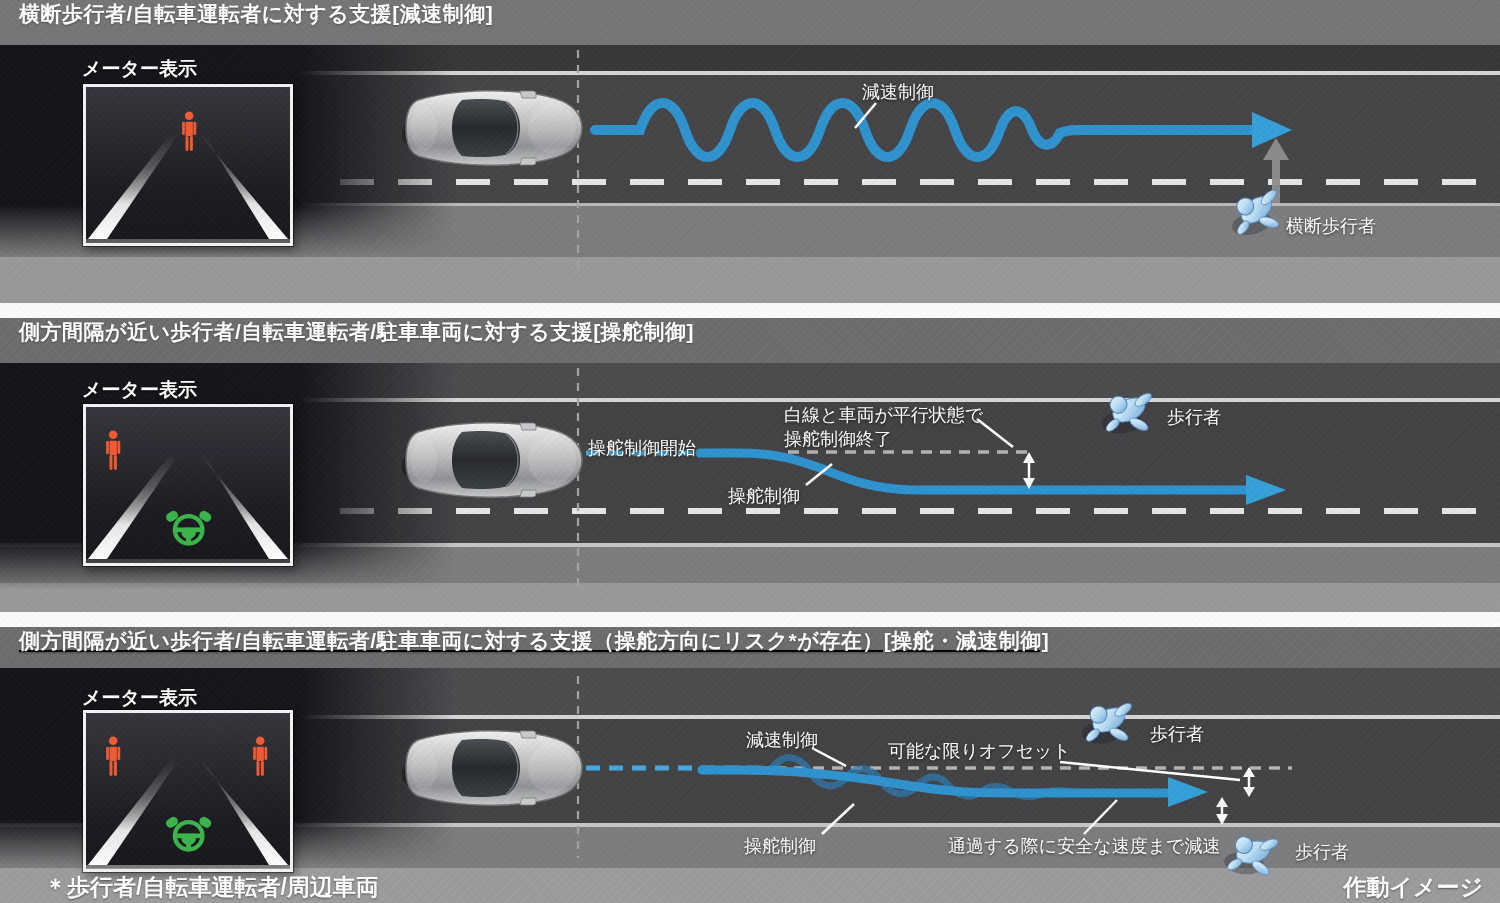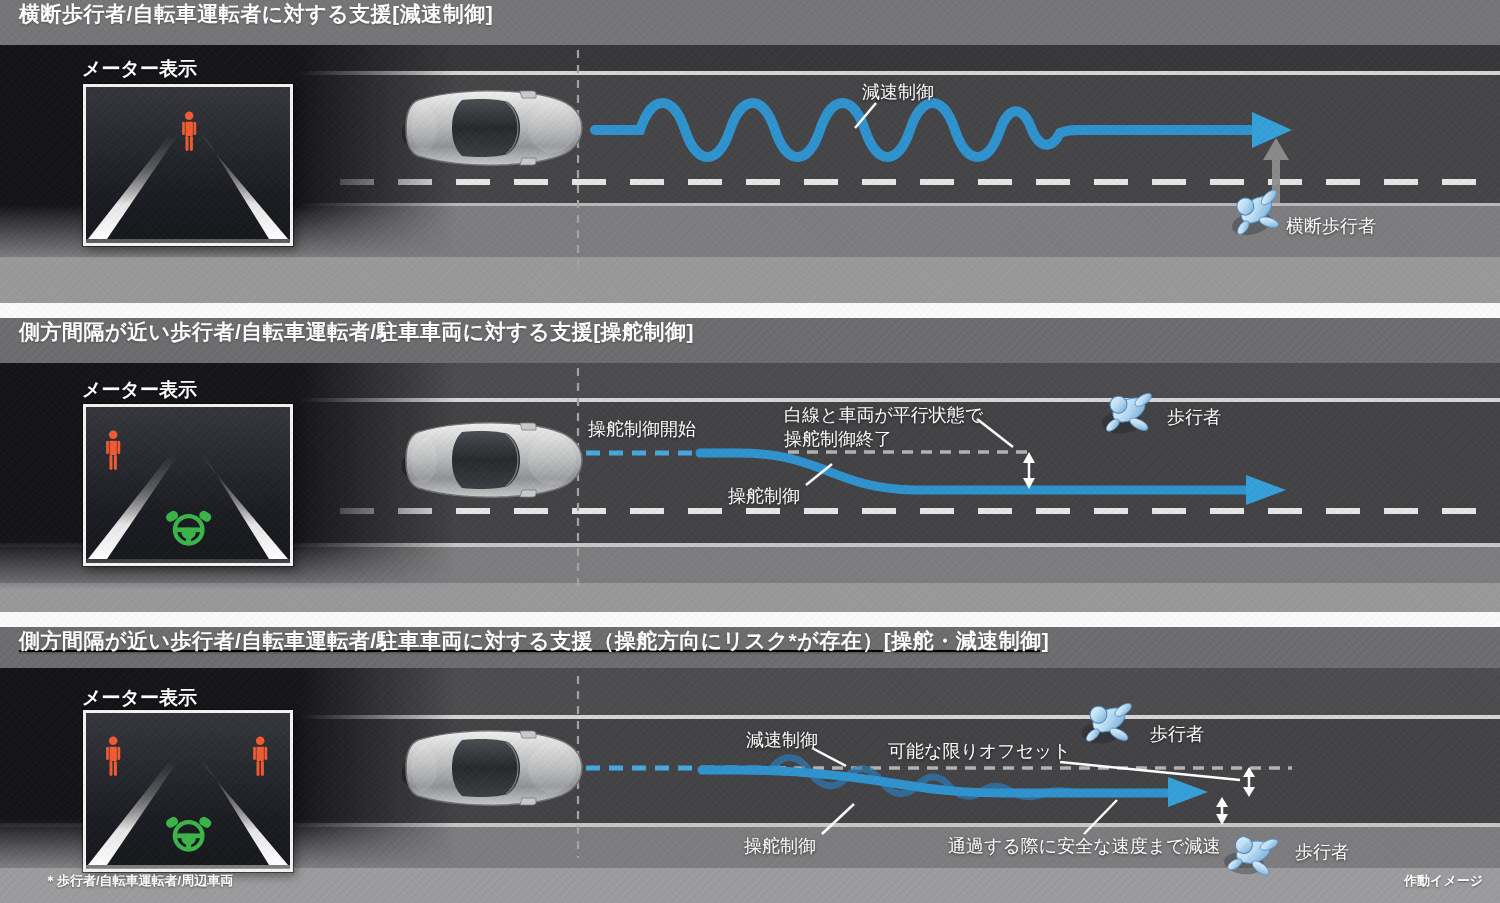--- a/index.html
+++ b/index.html
@@ -17,21 +17,21 @@
   .psvg{position:absolute;left:0;top:0;pointer-events:none;}
   .lbl{position:absolute;color:#ffffff;font-size:18px;font-weight:400;white-space:nowrap;
        text-shadow:0 1px 3px rgba(0,0,0,.65);z-index:7;}
   .meter-label{position:absolute;color:#ffffff;font-size:19px;font-weight:700;white-space:nowrap;
        text-shadow:0 1px 3px rgba(0,0,0,.65);z-index:7;}
   .meter-box{position:absolute;border:3px solid #f2f2f2;z-index:6;
              box-shadow:0 0 0 1px rgba(0,0,0,.45),3px 4px 9px rgba(0,0,0,.4);}
   .grain{position:absolute;inset:0;z-index:8;pointer-events:none;opacity:.6;
          background-image:repeating-linear-gradient(45deg,rgba(255,255,255,.018) 0 2px,rgba(0,0,0,.02) 2px 4px),
                           repeating-linear-gradient(-45deg,rgba(255,255,255,.012) 0 3px,rgba(0,0,0,.014) 3px 6px);}
-  .footer-note{position:absolute;color:#ffffff;font-size:13px;font-weight:700;white-space:nowrap;
+  .footer-note{position:absolute;color:#ffffff;font-size:23px;font-weight:700;white-space:nowrap;
        text-shadow:0 1px 2px rgba(0,0,0,.45);z-index:7;}
 </style>
 </head>
 <body>
 
 <div class="stage">
 
   <svg width="0" height="0" style="position:absolute" aria-hidden="true">
     <defs>
       <linearGradient id="carBody" x1="0" y1="0" x2="0" y2="1">
@@ -253,21 +253,21 @@
         </g>
       <g transform="translate(77,100) scale(0.95)">
           <use href="#steer" width="54" height="42"></use>
         </g>
     </svg>
   </div>
 
   <div class="lbl" style="left:862px;top:80px;">減速制御</div>
   <div class="lbl" style="left:1286px;top:214px;">横断歩行者</div>
 
-  <div class="lbl" style="left:588px;top:417px;">操舵制御開始</div>
+  <div class="lbl" style="left:588px;top:436px;">操舵制御開始</div>
   <div class="lbl" style="left:784px;top:403px;">白線と車両が平行状態で</div>
   <div class="lbl" style="left:784px;top:427px;">操舵制御終了</div>
   <div class="lbl" style="left:728px;top:484px;">操舵制御</div>
   <div class="lbl" style="left:1167px;top:405px;">歩行者</div>
 
   <div class="lbl" style="left:746px;top:728px;">減速制御</div>
   <div class="lbl" style="left:888px;top:739px;">可能な限りオフセット</div>
   <div class="lbl" style="left:1150px;top:722px;">歩行者</div>
   <div class="lbl" style="left:744px;top:834px;">操舵制御</div>
   <div class="lbl" style="left:948px;top:834px;">通過する際に安全な速度まで減速</div>

